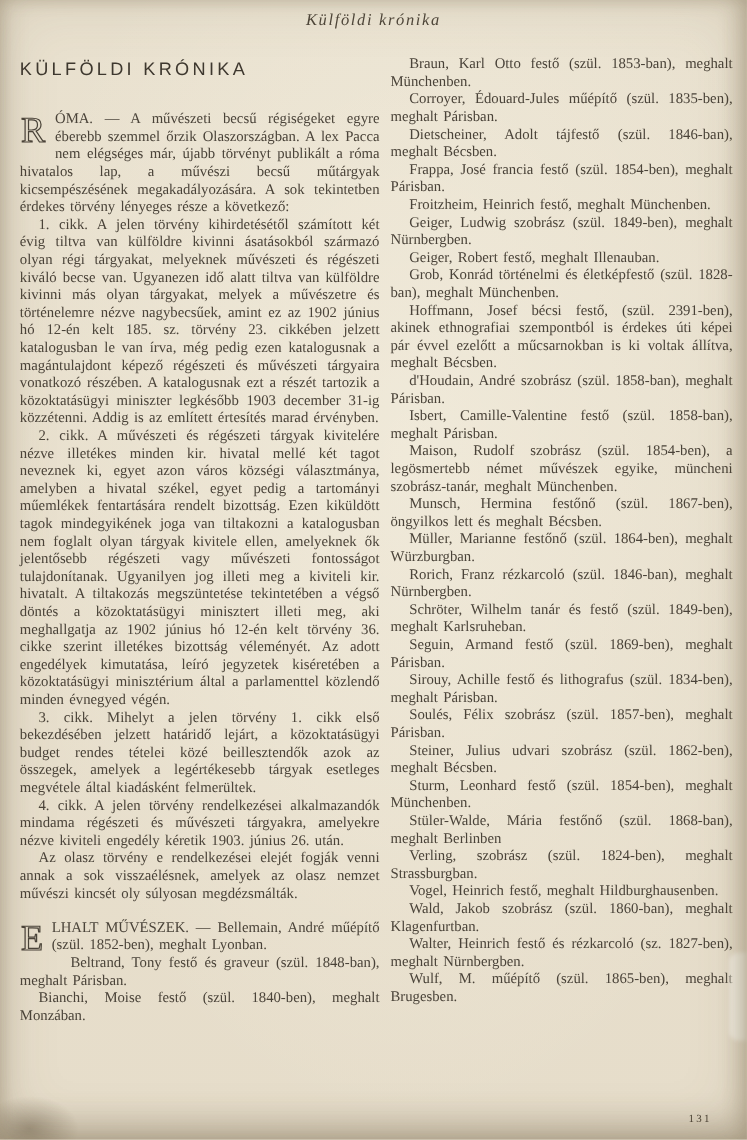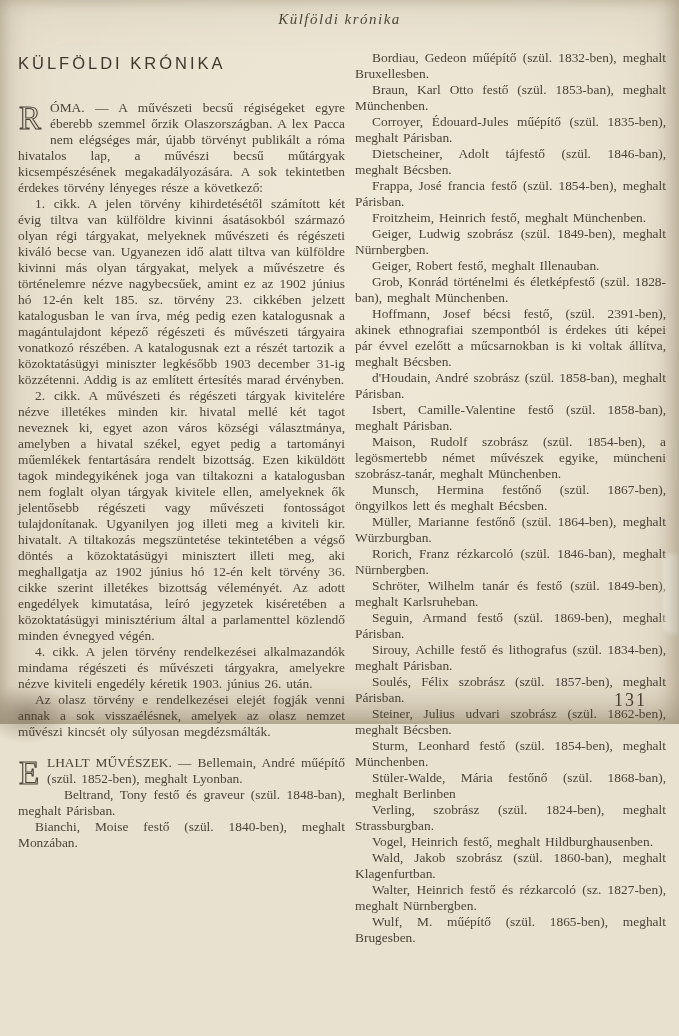--- a/index.html
+++ b/index.html
@@ -4,21 +4,21 @@
 <style>
   html, body { margin: 0; padding: 0; }
   body {
     width: 679px; height: 1036px;
     background: #e9e1cf;
     font-family: "Liberation Serif", "DejaVu Serif", serif;
     overflow: hidden;
   }
   .page {
     position: relative;
-    width: 679px; height: 724px;
+    width: 679px; height: 1036px;
     background:
       radial-gradient(ellipse at 55% 40%, rgba(255,252,240,.35), rgba(0,0,0,0) 70%),
       linear-gradient(#e9e1cf, #e6ddca);
     color: #4a4339;
   }
   .page::after {
     content: "";
     position: absolute; inset: 0;
     pointer-events: none;
     box-shadow:
@@ -77,21 +77,21 @@
   .dc-text {
     font-family: "Liberation Serif", "DejaVu Serif", serif;
     font-size: 33px;
     fill: none;
     stroke: #4a4339;
     stroke-width: 1.1px;
   }
   .elhalt-para { margin-top: 15px; }
   .page-number {
     position: absolute; right: 32px; bottom: 13px;
-    font-size: 18px;
+    font-size: 10px;
     letter-spacing: 2px;
     color: #473f33;
   }
 </style>
 </head>
 <body>
 
 <div class="page">
 
   <div class="running-head">Külföldi krónika</div>
@@ -102,35 +102,35 @@
       <h1 class="section-heading">KÜLFÖLDI KRÓNIKA</h1>
 
       <p class="para">
         <svg class="dropcap" width="27" height="32" viewBox="0 0 27 32">
             <text class="dc-text" x="1" y="27">R</text>
           </svg><span>ÓMA. — A művészeti becsű régiségeket egyre éberebb szemmel őrzik Olaszországban. A lex Pacca nem elégséges már, újabb törvényt publikált a róma hivatalos lap, a művészi becsű műtárgyak kicsempészésének megakadályozására. A sok tekintetben érdekes törvény lényeges része a következő:</span>
       </p>
 
       <p class="para indent">1. cikk. A jelen törvény kihirdetésétől számított két évig tiltva van külföldre kivinni ásatásokból származó olyan régi tárgyakat, melyeknek művészeti és régészeti kiváló becse van. Ugyanezen idő alatt tiltva van külföldre kivinni más olyan tárgyakat, melyek a művészetre és történelemre nézve nagybecsűek, amint ez az 1902 június hó 12-én kelt 185. sz. törvény 23. cikkében jelzett katalogusban le van írva, még pedig ezen katalogusnak a magántulajdont képező régészeti és művészeti tárgyaira vonatkozó részében. A katalogusnak ezt a részét tartozik a közoktatásügyi miniszter legkésőbb 1903 december 31-ig közzétenni. Addig is az említett értesítés marad érvényben.</p>
       <p class="para indent">2. cikk. A művészeti és régészeti tárgyak kivitelére nézve illetékes minden kir. hivatal mellé két tagot neveznek ki, egyet azon város községi választmánya, amelyben a hivatal székel, egyet pedig a tartományi műemlékek fentartására rendelt bizottság. Ezen kiküldött tagok mindegyikének joga van tiltakozni a katalogusban nem foglalt olyan tárgyak kivitele ellen, amelyeknek ők jelentősebb régészeti vagy művészeti fontosságot tulajdonítanak. Ugyanilyen jog illeti meg a kiviteli kir. hivatalt. A tiltakozás megszüntetése tekintetében a végső döntés a közoktatásügyi minisztert illeti meg, aki meghallgatja az 1902 június hó 12-én kelt törvény 36. cikke szerint illetékes bizottság véleményét. Az adott engedélyek kimutatása, leíró jegyzetek kiséretében a közoktatásügyi minisztérium által a parlamenttel közlendő minden évnegyed végén.</p>
+      <p class="para indent">3. cikk. Mihelyt a jelen törvény 1. cikk első bekezdésében jelzett határidő lejárt, a közoktatásügyi budget rendes tételei közé beillesztendők azok az összegek, amelyek a legértékesebb tárgyak esetleges megvétele által kiadásként felmerültek.</p>
       <p class="para indent">4. cikk. A jelen törvény rendelkezései alkalmazandók mindama régészeti és művészeti tárgyakra, amelyekre nézve kiviteli engedély kéretik 1903. június 26. után.</p>
       <p class="para indent">Az olasz törvény e rendelkezései elejét fogják venni annak a sok visszaélésnek, amelyek az olasz nemzet művészi kincsét oly súlyosan megdézsmálták.</p>
 
       <p class="para elhalt-para">
         <svg class="dropcap" width="24" height="32" viewBox="0 0 24 32">
             <text class="dc-text" x="1" y="27">E</text>
           </svg><span>LHALT MŰVÉSZEK. — Bellemain, André műépítő (szül. 1852-ben), meghalt Lyonban.</span>
       </p>
 
       <p class="para indent">Beltrand, Tony festő és graveur (szül. 1848-ban), meghalt Párisban.</p>
       <p class="para indent">Bianchi, Moise festő (szül. 1840-ben), meghalt Monzában.</p>
     </div>
 
     <div class="col col-right">
-      <p class="para indent">Bordiau, Gedeon műépítő (szül. 1832-ben), meghalt Bruxellesben.</p>
       <p class="para indent">Braun, Karl Otto festő (szül. 1853-ban), meghalt Münchenben.</p>
       <p class="para indent">Corroyer, Édouard-Jules műépítő (szül. 1835-ben), meghalt Párisban.</p>
       <p class="para indent">Dietscheiner, Adolt tájfestő (szül. 1846-ban), meghalt Bécsben.</p>
       <p class="para indent">Frappa, José francia festő (szül. 1854-ben), meghalt Párisban.</p>
       <p class="para indent">Froitzheim, Heinrich festő, meghalt Münchenben.</p>
       <p class="para indent">Geiger, Ludwig szobrász (szül. 1849-ben), meghalt Nürnbergben.</p>
       <p class="para indent">Geiger, Robert festő, meghalt Illenauban.</p>
       <p class="para indent">Grob, Konrád történelmi és életképfestő (szül. 1828-ban), meghalt Münchenben.</p>
       <p class="para indent">Hoffmann, Josef bécsi festő, (szül. 2391-ben), akinek ethnografiai szempontból is érdekes úti képei pár évvel ezelőtt a műcsarnokban is ki voltak állítva, meghalt Bécsben.</p>
       <p class="para indent">d'Houdain, André szobrász (szül. 1858-ban), meghalt Párisban.</p>

